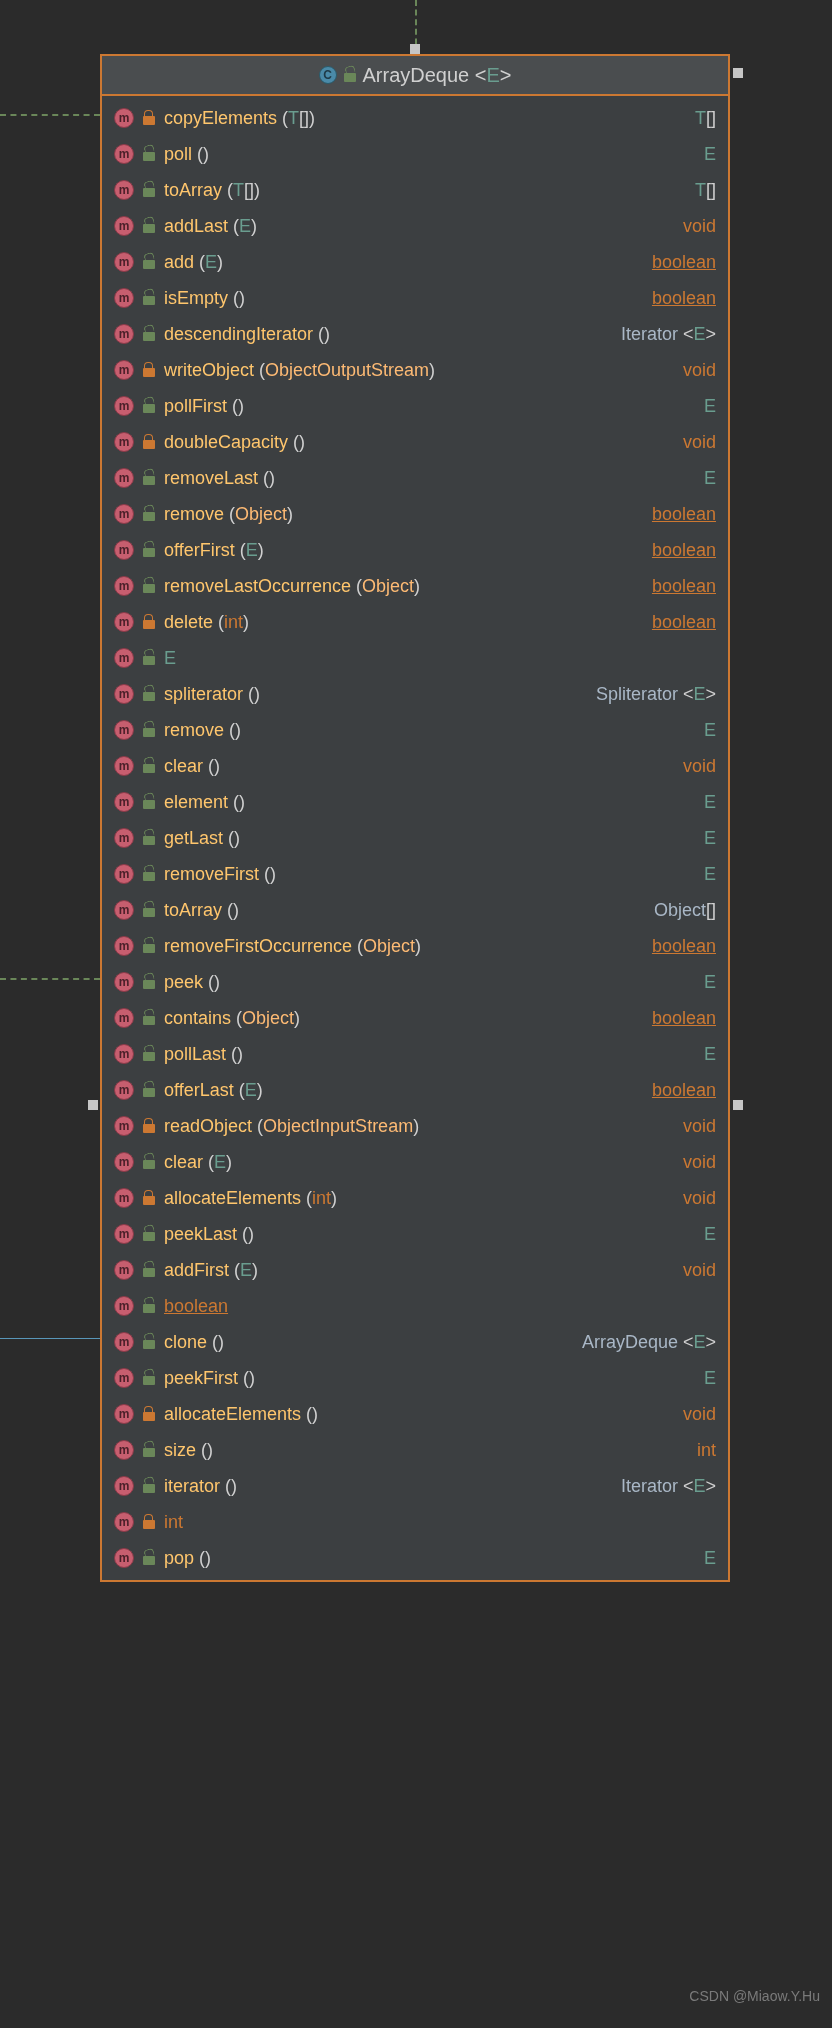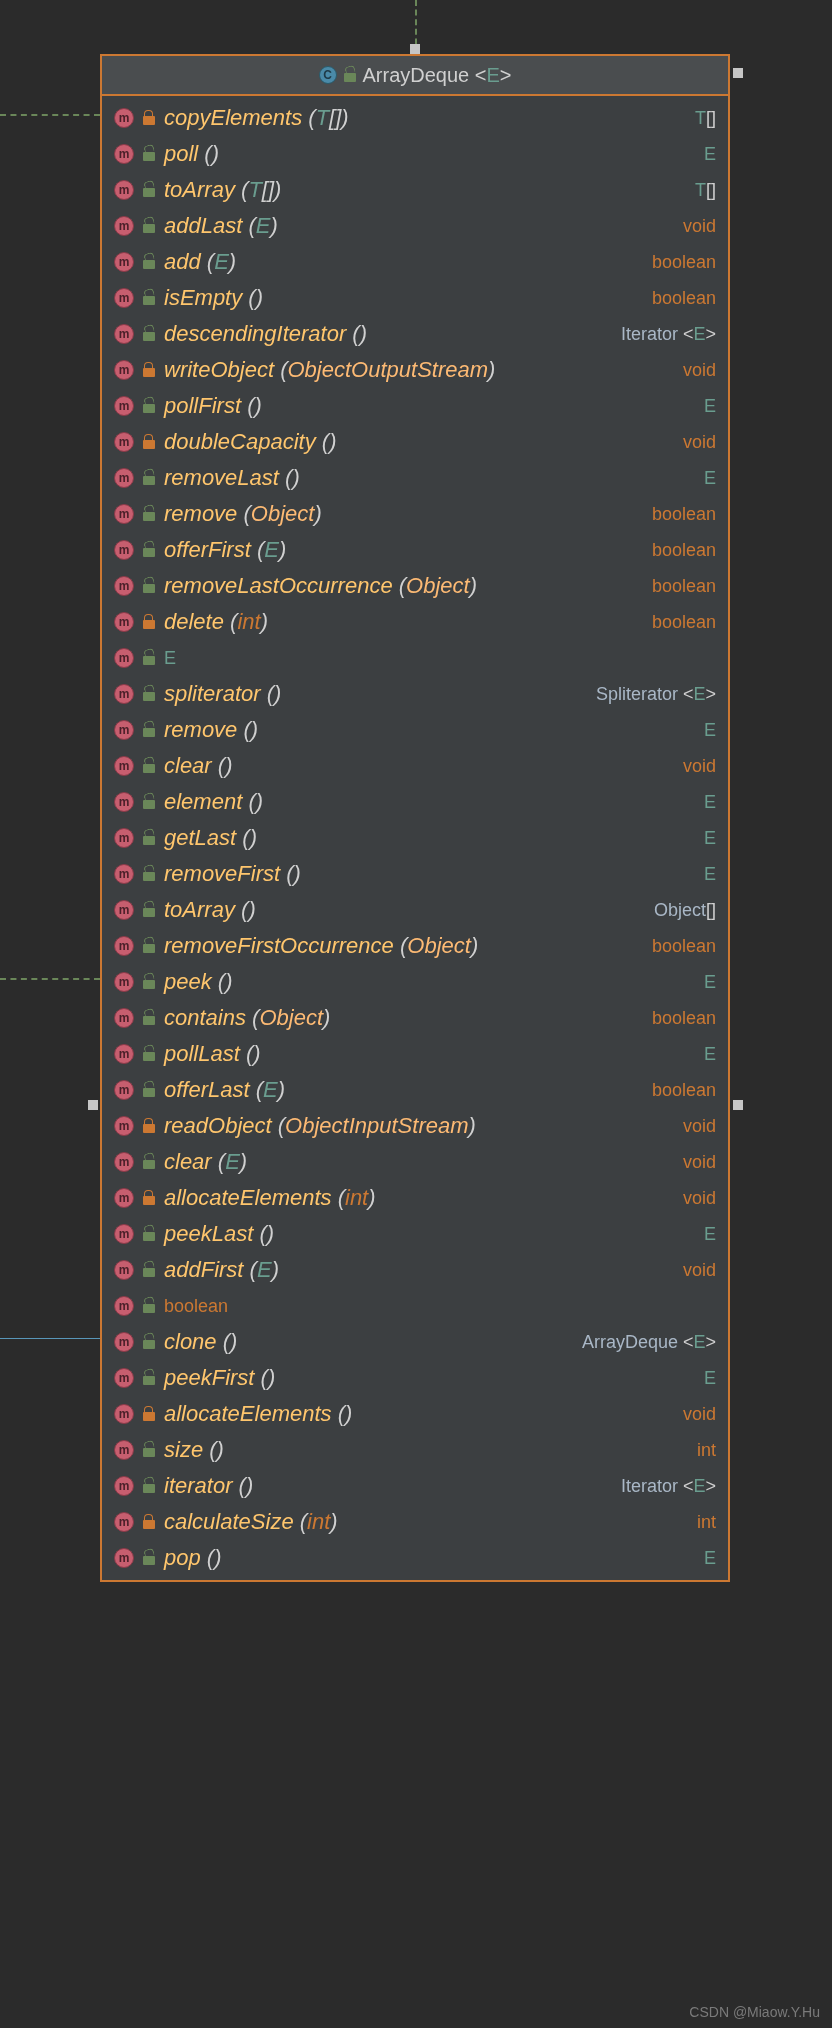--- a/index.html
+++ b/index.html
@@ -137,44 +137,43 @@
     font-size: 12px;
     font-weight: bold;
     display: flex;
     align-items: center;
     justify-content: center;
     border: 1px solid #8a3a48;
     flex-shrink: 0;
   }
   .method-sig {
     flex: 1;
-    font-size: 22px;
+    font-size: 18px;
     white-space: nowrap;
-    font-style: italic;
   }
   .method-name { color: #ffc66d; }
   .param-type { color: #fdba74; }
   .param-gen { color: #6a9d8f; }
   .param-prim { color: #cc7832; }
   .paren { color: #d0d0d0; }
   .brackets { color: #d0d0d0; }
   .return-type {
     font-size: 18px;
     text-align: right;
     white-space: nowrap;
   }
   .ret-void { color: #cc7832; }
-  .ret-bool { color: #cc7832; }
+  .ret-bool { color: #cc7832; text-decoration: underline; }
   .ret-int { color: #cc7832; }
   .ret-gen { color: #6a9d8f; }
   .ret-obj { color: #a9b7c6; }
   .ret-br { color: #d0d0d0; }
   .watermark {
     position: absolute;
-    bottom: 8px;
+    bottom: 24px;
     right: 12px;
     color: #7a7a7a;
     font-size: 14px;
   }
 </style>
 </head>
 <body>
 
 <div class="dashed-line-v" style="left:415px;top:0;"></div>
 <div class="handle" style="left:410px;top:44px;"></div>
@@ -422,21 +421,20 @@
       </div>
       <div class="method-row">
         <span class="method-icon">m</span>
         <span class="access-icon lock-open"></span>
         <span class="method-sig"><span class="method-name">iterator</span><span class="paren"> (</span><span class="paren">)</span></span>
         <span class="return-type"><span class="ret-obj">Iterator</span><span class="ret-br">&nbsp;&lt;</span><span class="ret-gen">E</span><span class="ret-br">&gt;</span></span>
       </div>
       <div class="method-row">
         <span class="method-icon">m</span>
         <span class="access-icon lock-closed"></span>
-        <span class="method-sig"><span class="method-name">calculateSize</span><span class="paren"> (</span><span class="param-prim">int</span><span class="paren">)</span></span>
         <span class="return-type"><span class="ret-int">int</span></span>
       </div>
       <div class="method-row">
         <span class="method-icon">m</span>
         <span class="access-icon lock-open"></span>
         <span class="method-sig"><span class="method-name">pop</span><span class="paren"> (</span><span class="paren">)</span></span>
         <span class="return-type"><span class="ret-gen">E</span></span>
       </div>
     </div>
 </div>

